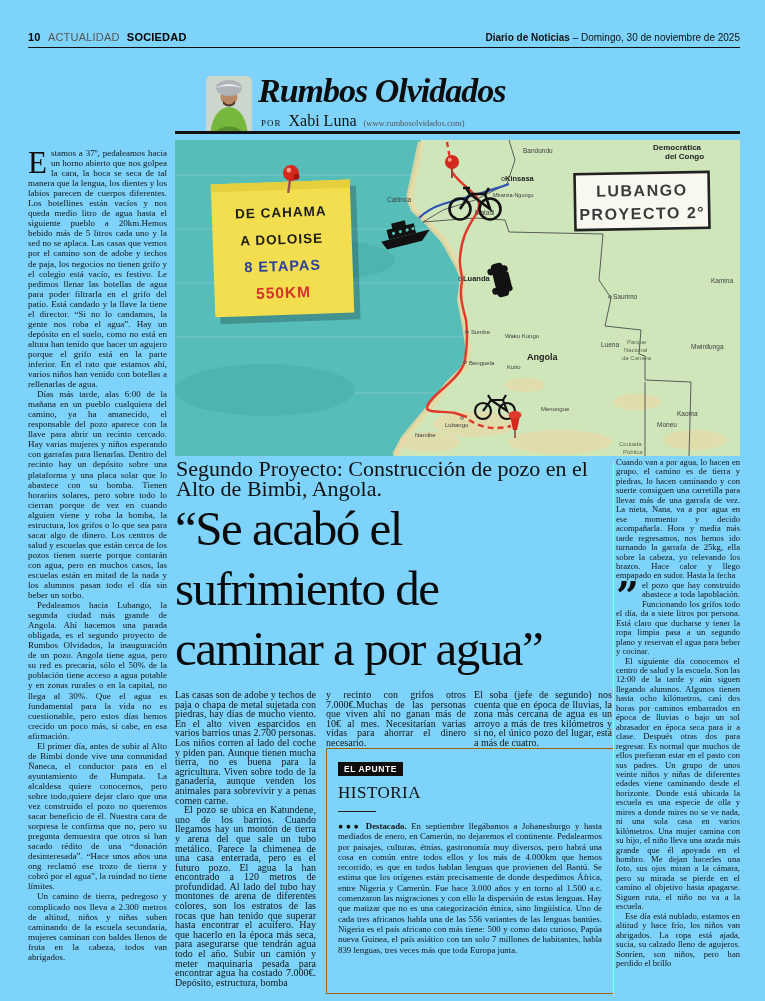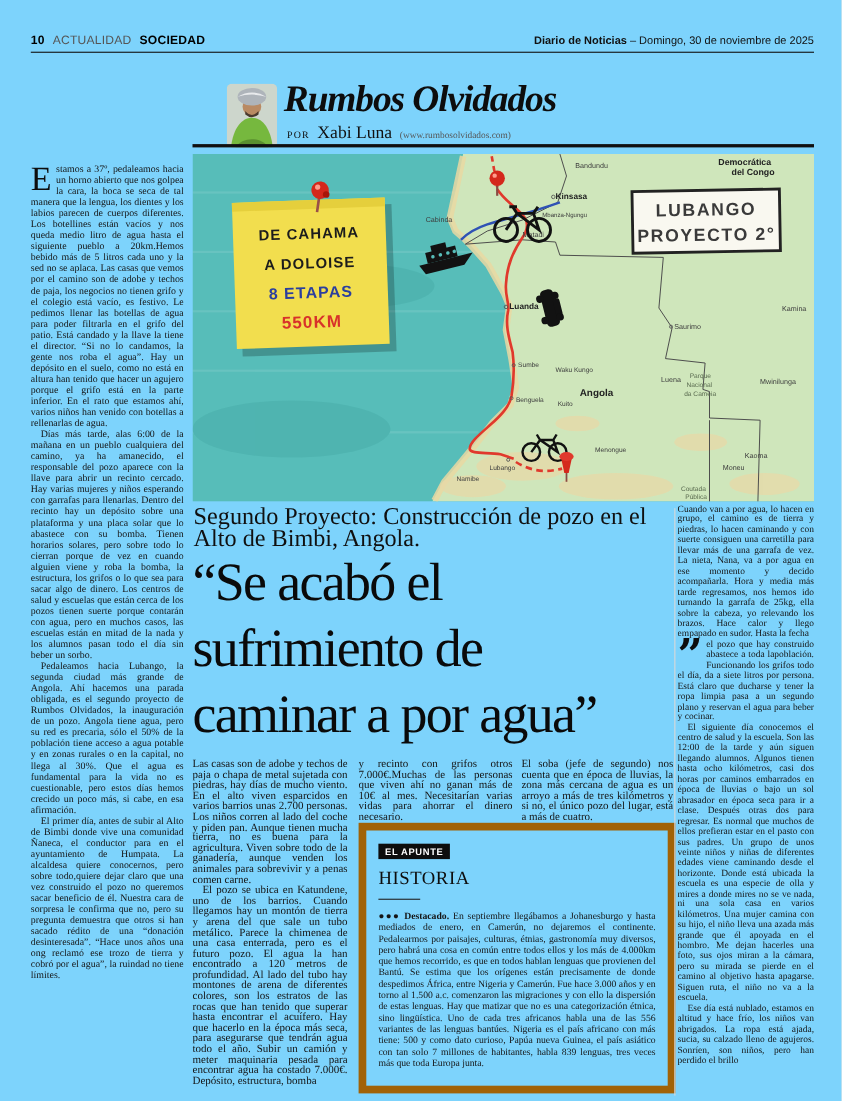--- a/index.html
+++ b/index.html
@@ -32,21 +32,21 @@
   .c2{left:175px;}  .c3{left:326px;width:140px;height:56px;}  .c4{left:474px;width:138px;height:58px;}
   .right-col{left:616px;top:458px;width:124px;height:540px;font-size:8.6px;line-height:9.45px;}
   .bigquote{float:left;font-family:"DejaVu Serif",serif;font-weight:bold;font-size:40px;line-height:26px;padding:2px 3px 0 0;color:#0d0d0d;}
   .vrule{position:absolute;width:1px;background:#d9d9d9;}
   
   .subhead{position:absolute;left:176px;top:459px;width:438px;font-size:22px;line-height:20px;color:#101010;}
   .headline{position:absolute;left:175px;top:499px;width:442px;font-weight:normal;font-size:49px;line-height:60px;
             letter-spacing:-1.5px;color:#0a0a0a;}
   .headline span{display:block;}
   
-  .apunte{position:absolute;left:326px;top:748px;width:288px;height:246px;border:7px solid #a16207;
+  .apunte{position:absolute;left:326px;top:748px;width:288px;height:246px;border:1px solid #a16207;
           box-sizing:border-box;padding:9px 11px;}
   .apunte .tag{display:inline-block;background:#0d0d0d;color:#fff;font-family:"Liberation Sans",sans-serif;
                font-weight:bold;font-size:8.5px;letter-spacing:.6px;padding:2px 6px;}
   .apunte .title{font-family:"Liberation Serif",serif;font-size:17px;letter-spacing:.5px;margin-top:7px;color:#0d0d0d;}
   .apunte .rule{width:38px;height:1px;background:#222;margin:8px 0 9px 0;}
   .apunte .body{font-size:8.8px;line-height:10.3px;text-align:justify;}
   .apunte .lead{font-weight:bold;}
   
   .map{position:absolute;left:175px;top:140px;width:565px;height:384px;}
   .map svg{display:block;}
@@ -238,20 +238,21 @@
         <circle cx="6" cy="3" r="3" fill="#a81609"></circle>
       </g>
     </svg>
   </div>
 
   <div class="bt left-col">
     <p><span class="dropcap">E</span><span>stamos a 37º, pedaleamos hacia un horno abierto que nos golpea la cara, la boca se seca de tal manera que la lengua, los dientes y los labios parecen de cuerpos diferentes. Los botellines están vacíos y nos queda medio litro de agua hasta el siguiente pueblo a 20km.Hemos bebido más de 5 litros cada uno y la sed no se aplaca. Las casas que vemos por el camino son de adobe y techos de paja, los negocios no tienen grifo y el colegio está vacío, es festivo. Le pedimos llenar las botellas de agua para poder filtrarla en el grifo del patio. Está candado y la llave la tiene el director. “Si no lo candamos, la gente nos roba el agua”. Hay un depósito en el suelo, como no está en altura han tenido que hacer un agujero porque el grifo está en la parte inferior. En el rato que estamos ahí, varios niños han venido con botellas a rellenarlas de agua.</span></p>
     <p>Días más tarde, alas 6:00 de la mañana en un pueblo cualquiera del camino, ya ha amanecido, el responsable del pozo aparece con la llave para abrir un recinto cercado. Hay varias mujeres y niños esperando con garrafas para llenarlas. Dentro del recinto hay un depósito sobre una plataforma y una placa solar que lo abastece con su bomba. Tienen horarios solares, pero sobre todo lo cierran porque de vez en cuando alguien viene y roba la bomba, la estructura, los grifos o lo que sea para sacar algo de dinero. Los centros de salud y escuelas que están cerca de los pozos tienen suerte porque contarán con agua, pero en muchos casos, las escuelas están en mitad de la nada y los alumnos pasan todo el día sin beber un sorbo.</p>
     <p>Pedaleamos hacia Lubango, la segunda ciudad más grande de Angola. Ahí hacemos una parada obligada, es el segundo proyecto de Rumbos Olvidados, la inauguración de un pozo. Angola tiene agua, pero su red es precaria, sólo el 50% de la población tiene acceso a agua potable y en zonas rurales o en la capital, no llega al 30%. Que el agua es fundamental para la vida no es cuestionable, pero estos días hemos crecido un poco más, si cabe, en esa afirmación.</p>
     <p>El primer día, antes de subir al Alto de Bimbi donde vive una comunidad Ñaneca, el conductor para en el ayuntamiento de Humpata. La alcaldesa quiere conocernos, pero sobre todo,quiere dejar claro que una vez construido el pozo no queremos sacar beneficio de él. Nuestra cara de sorpresa le confirma que no, pero su pregunta demuestra que otros si han sacado rédito de una “donación desinteresada”. “Hace unos años una ong reclamó ese trozo de tierra y cobró por el agua”, la ruindad no tiene límites.</p>
+    <p>Un camino de tierra, pedregoso y complicado nos lleva a 2.300 metros de altitud, niños y niñas suben caminando de la escuela secundaria, mujeres caminan con baldes llenos de fruta en la cabeza, todos van abrigados.</p>
   </div>
 
   <div class="subhead">Segundo Proyecto: Construcción de pozo en el Alto de Bimbi, Angola.</div>
   <div class="headline">
     <span>“Se acabó el</span>
     <span>sufrimiento de</span>
     <span>caminar a por agua”</span>
   </div>
 
   <div class="bt mid-col c2">

